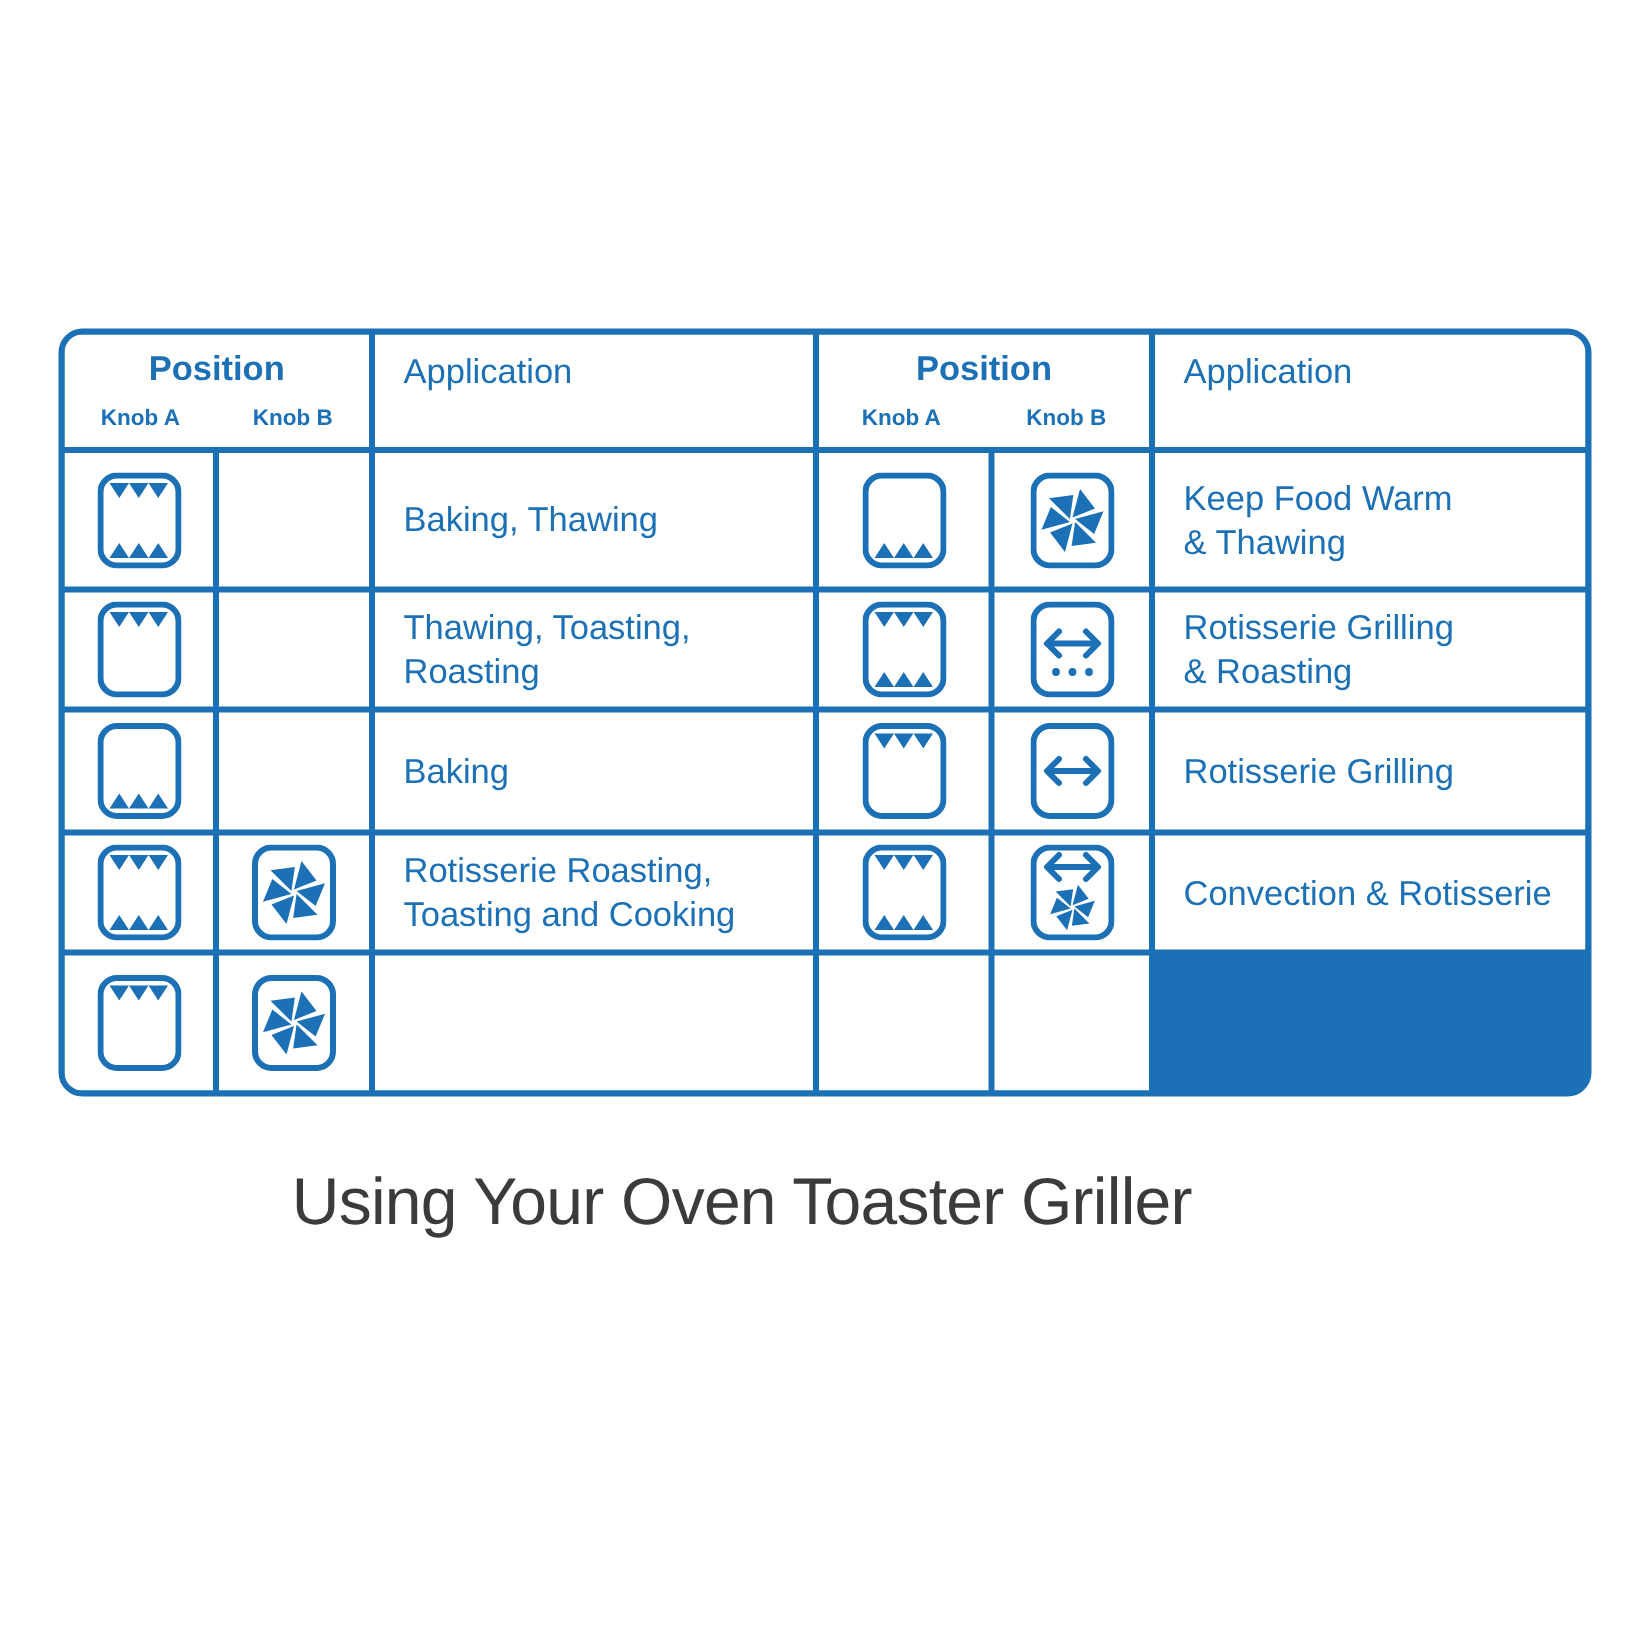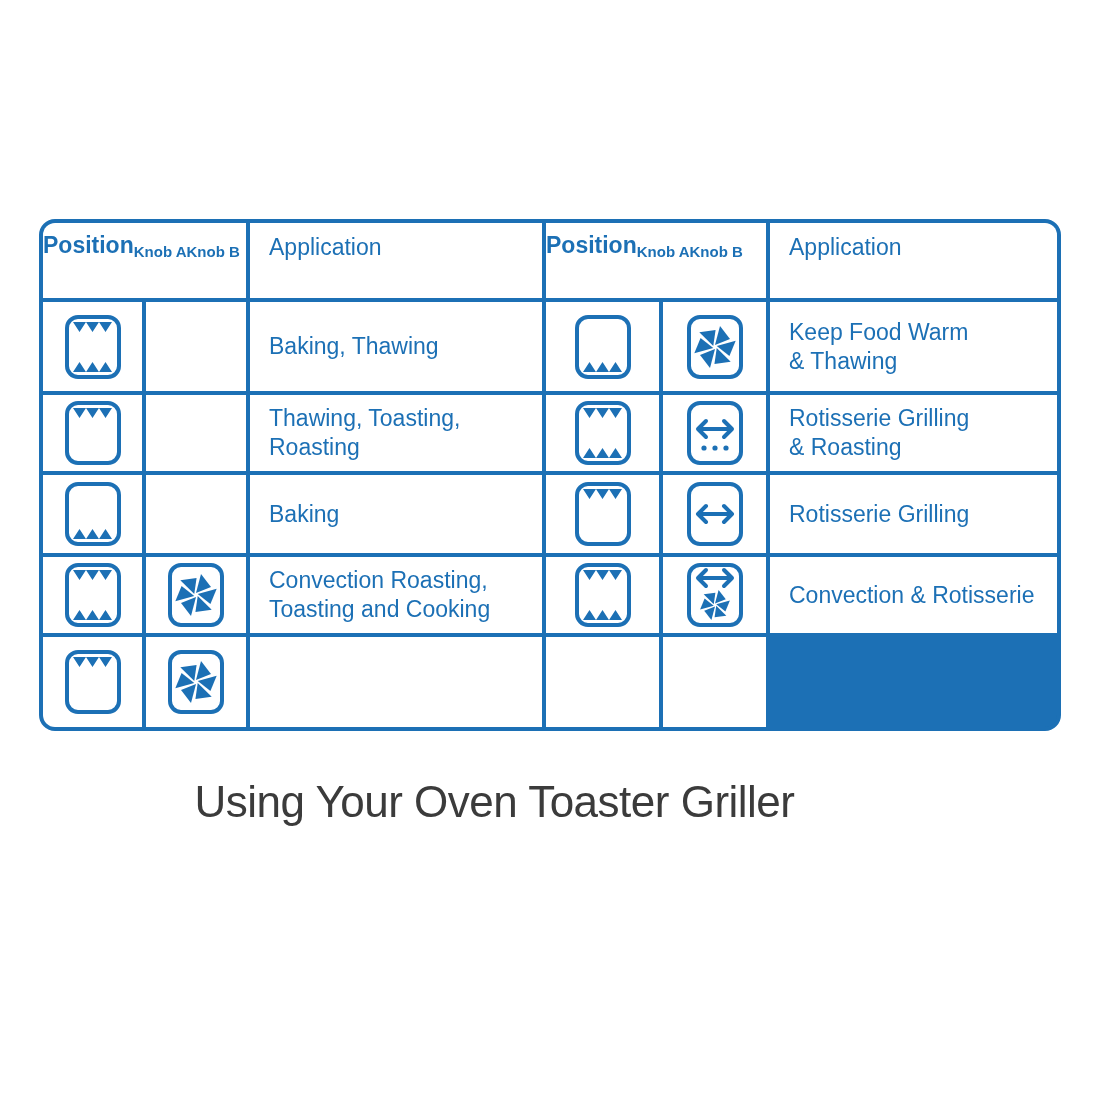--- a/index.html
+++ b/index.html
@@ -14,21 +14,21 @@
     grid-template-rows:75px 89px 76px 78px 76px 90px;
     gap:4px;
     background:#1c70b5;
     border:4px solid #1c70b5;
     border-radius:16px;
     overflow:hidden;
   }
   .cell{background:#ffffff;color:#1c70b5;}
   .pos-header{
     grid-column:span 2;
-    display:flex;flex-direction:row;align-items:stretch;
+    display:flex;flex-direction:column;align-items:stretch;
     padding-top:9px;
   }
   .pos-title{text-align:center;font-weight:bold;font-size:23px;}
   .knob-labels{
     display:flex;justify-content:space-around;
     font-weight:bold;font-size:15px;margin-top:11px;
   }
   .app-header{
     font-weight:normal;font-size:23px;
     padding:11px 0 0 19px;
@@ -174,21 +174,21 @@
         <g fill="#1c70b5" transform="translate(28,32) scale(1)">
           <path d="M0,-2 L5,-21 L15,-8 Z" transform="rotate(0)"></path>
           <path d="M0,-2 L5,-21 L15,-8 Z" transform="rotate(60)"></path>
           <path d="M0,-2 L5,-21 L15,-8 Z" transform="rotate(120)"></path>
           <path d="M0,-2 L5,-21 L15,-8 Z" transform="rotate(180)"></path>
           <path d="M0,-2 L5,-21 L15,-8 Z" transform="rotate(240)"></path>
           <path d="M0,-2 L5,-21 L15,-8 Z" transform="rotate(300)"></path>
         </g>
       </svg>
     </div>
-  <div class="cell app-cell">Convection Roasting,
+  <div class="cell app-cell">Rotisserie Roasting,
 Toasting and Cooking</div>
   <div class="cell knob-cell">
       <svg width="56" height="64" viewBox="0 0 56 64">
         <rect x="2" y="2" width="52" height="60" rx="11" fill="none" stroke="#1c70b5" stroke-width="4"></rect>
         <path fill="#1c70b5" d="M8,7 h13 l-6.5,10 z M21,7 h13 l-6.5,10 z M34,7 h13 l-6.5,10 z"></path>
         <path fill="#1c70b5" d="M8,57 h13 l-6.5,-10 z M21,57 h13 l-6.5,-10 z M34,57 h13 l-6.5,-10 z"></path>
       </svg>
     </div>
   <div class="cell knob-cell">
       <svg width="56" height="64" viewBox="0 0 56 64">

